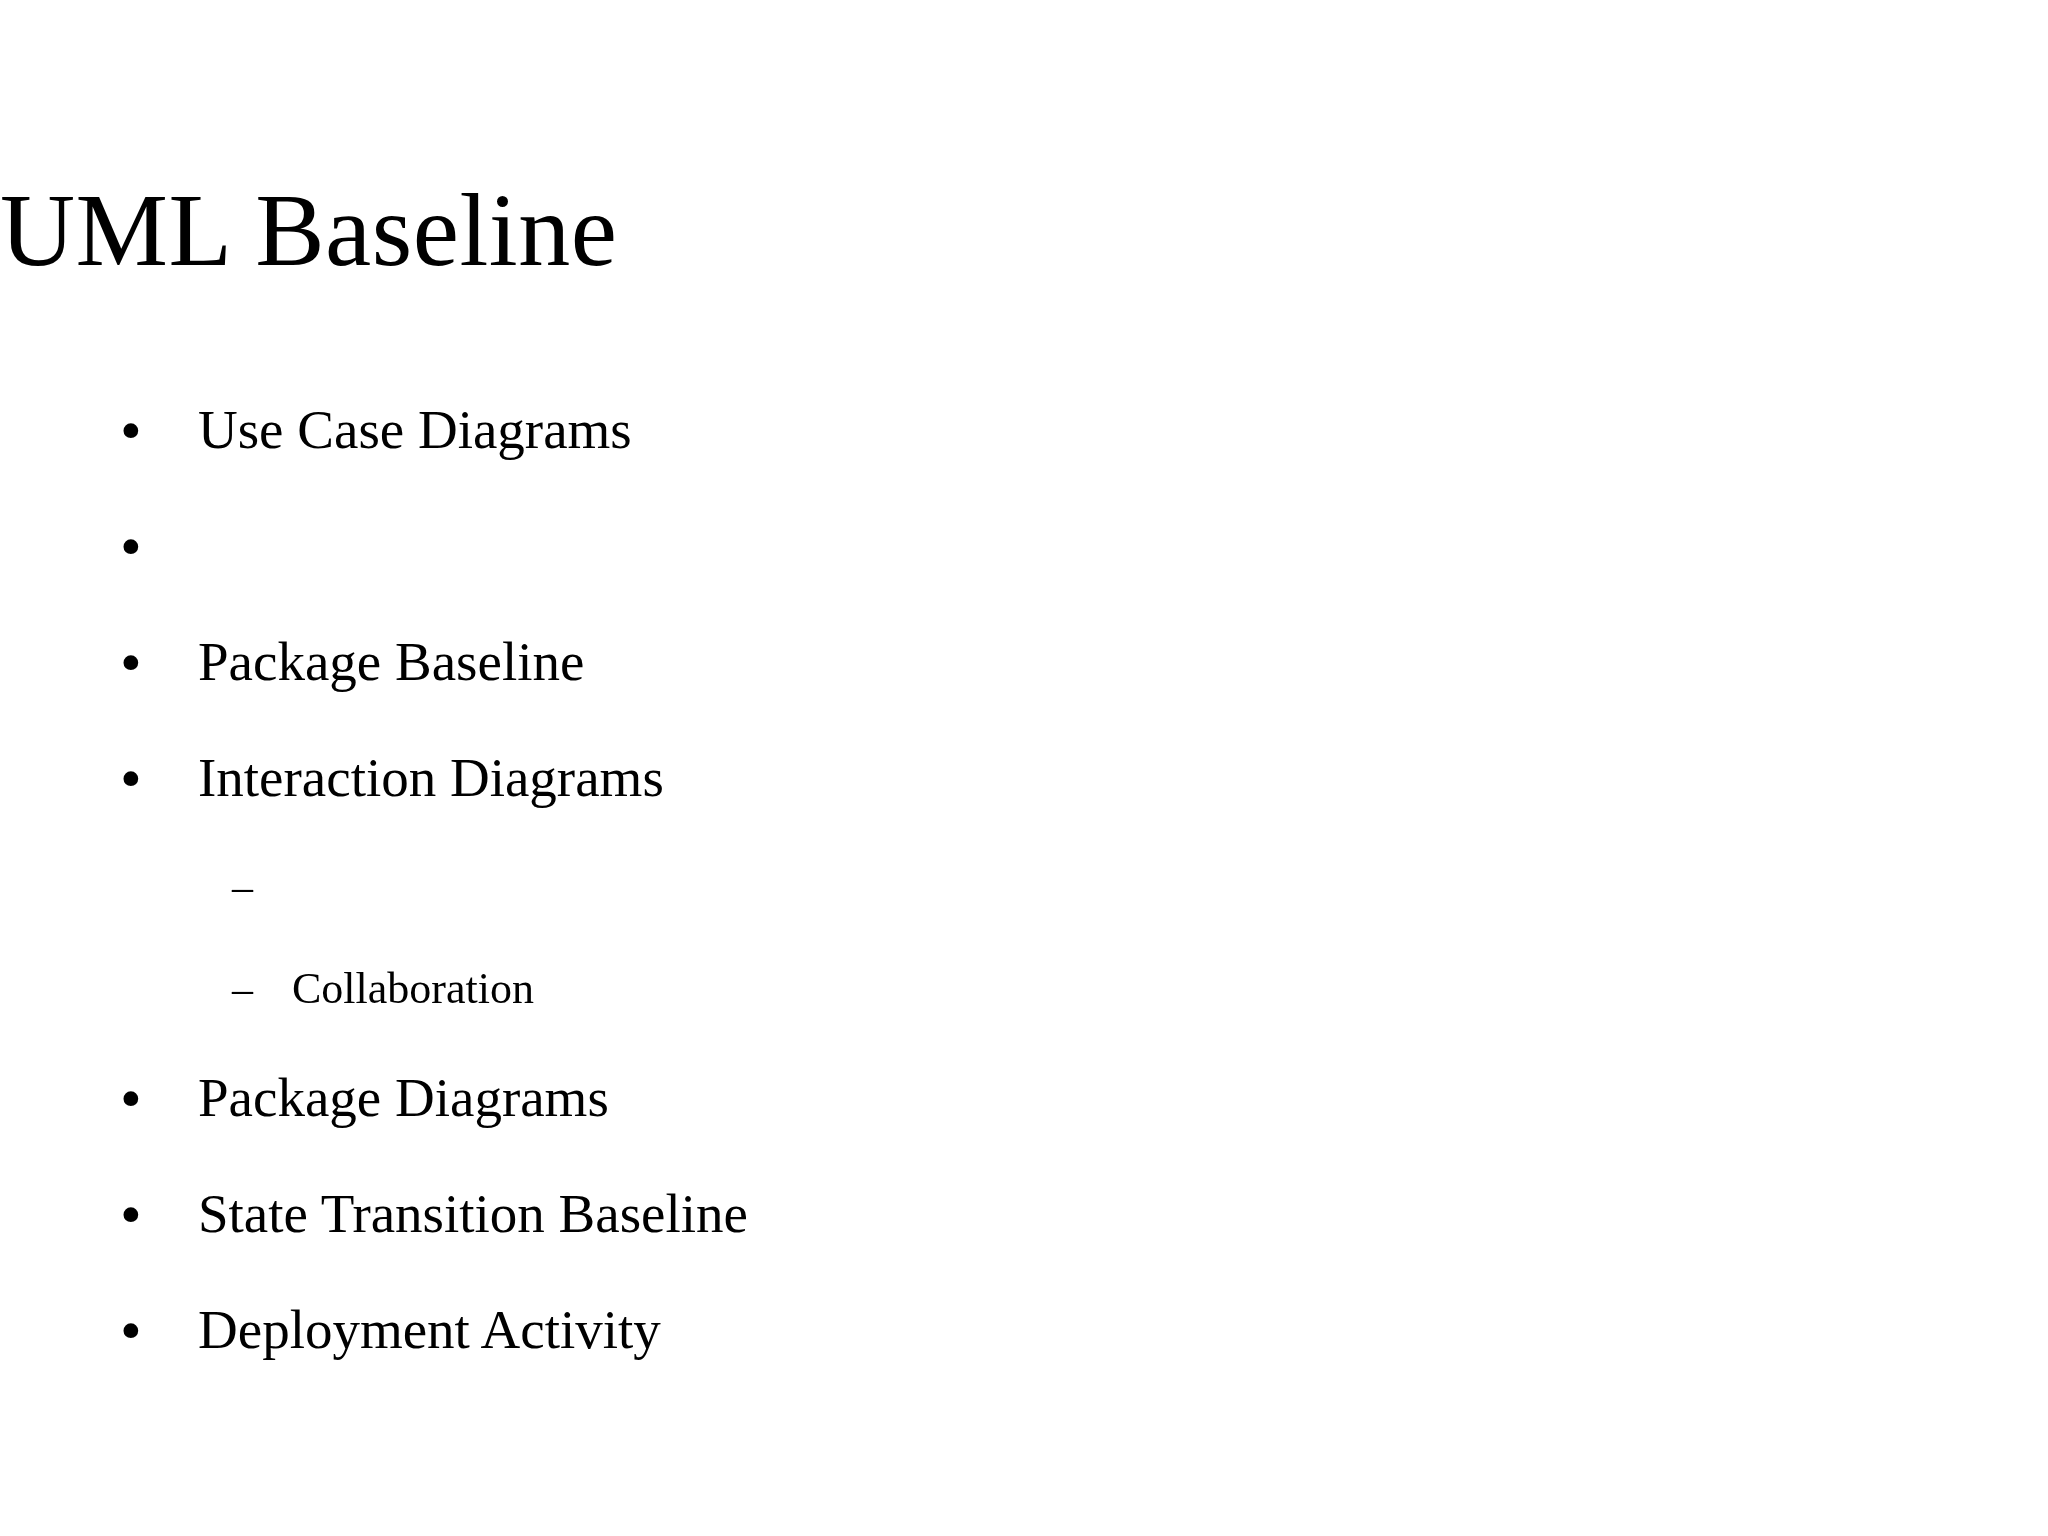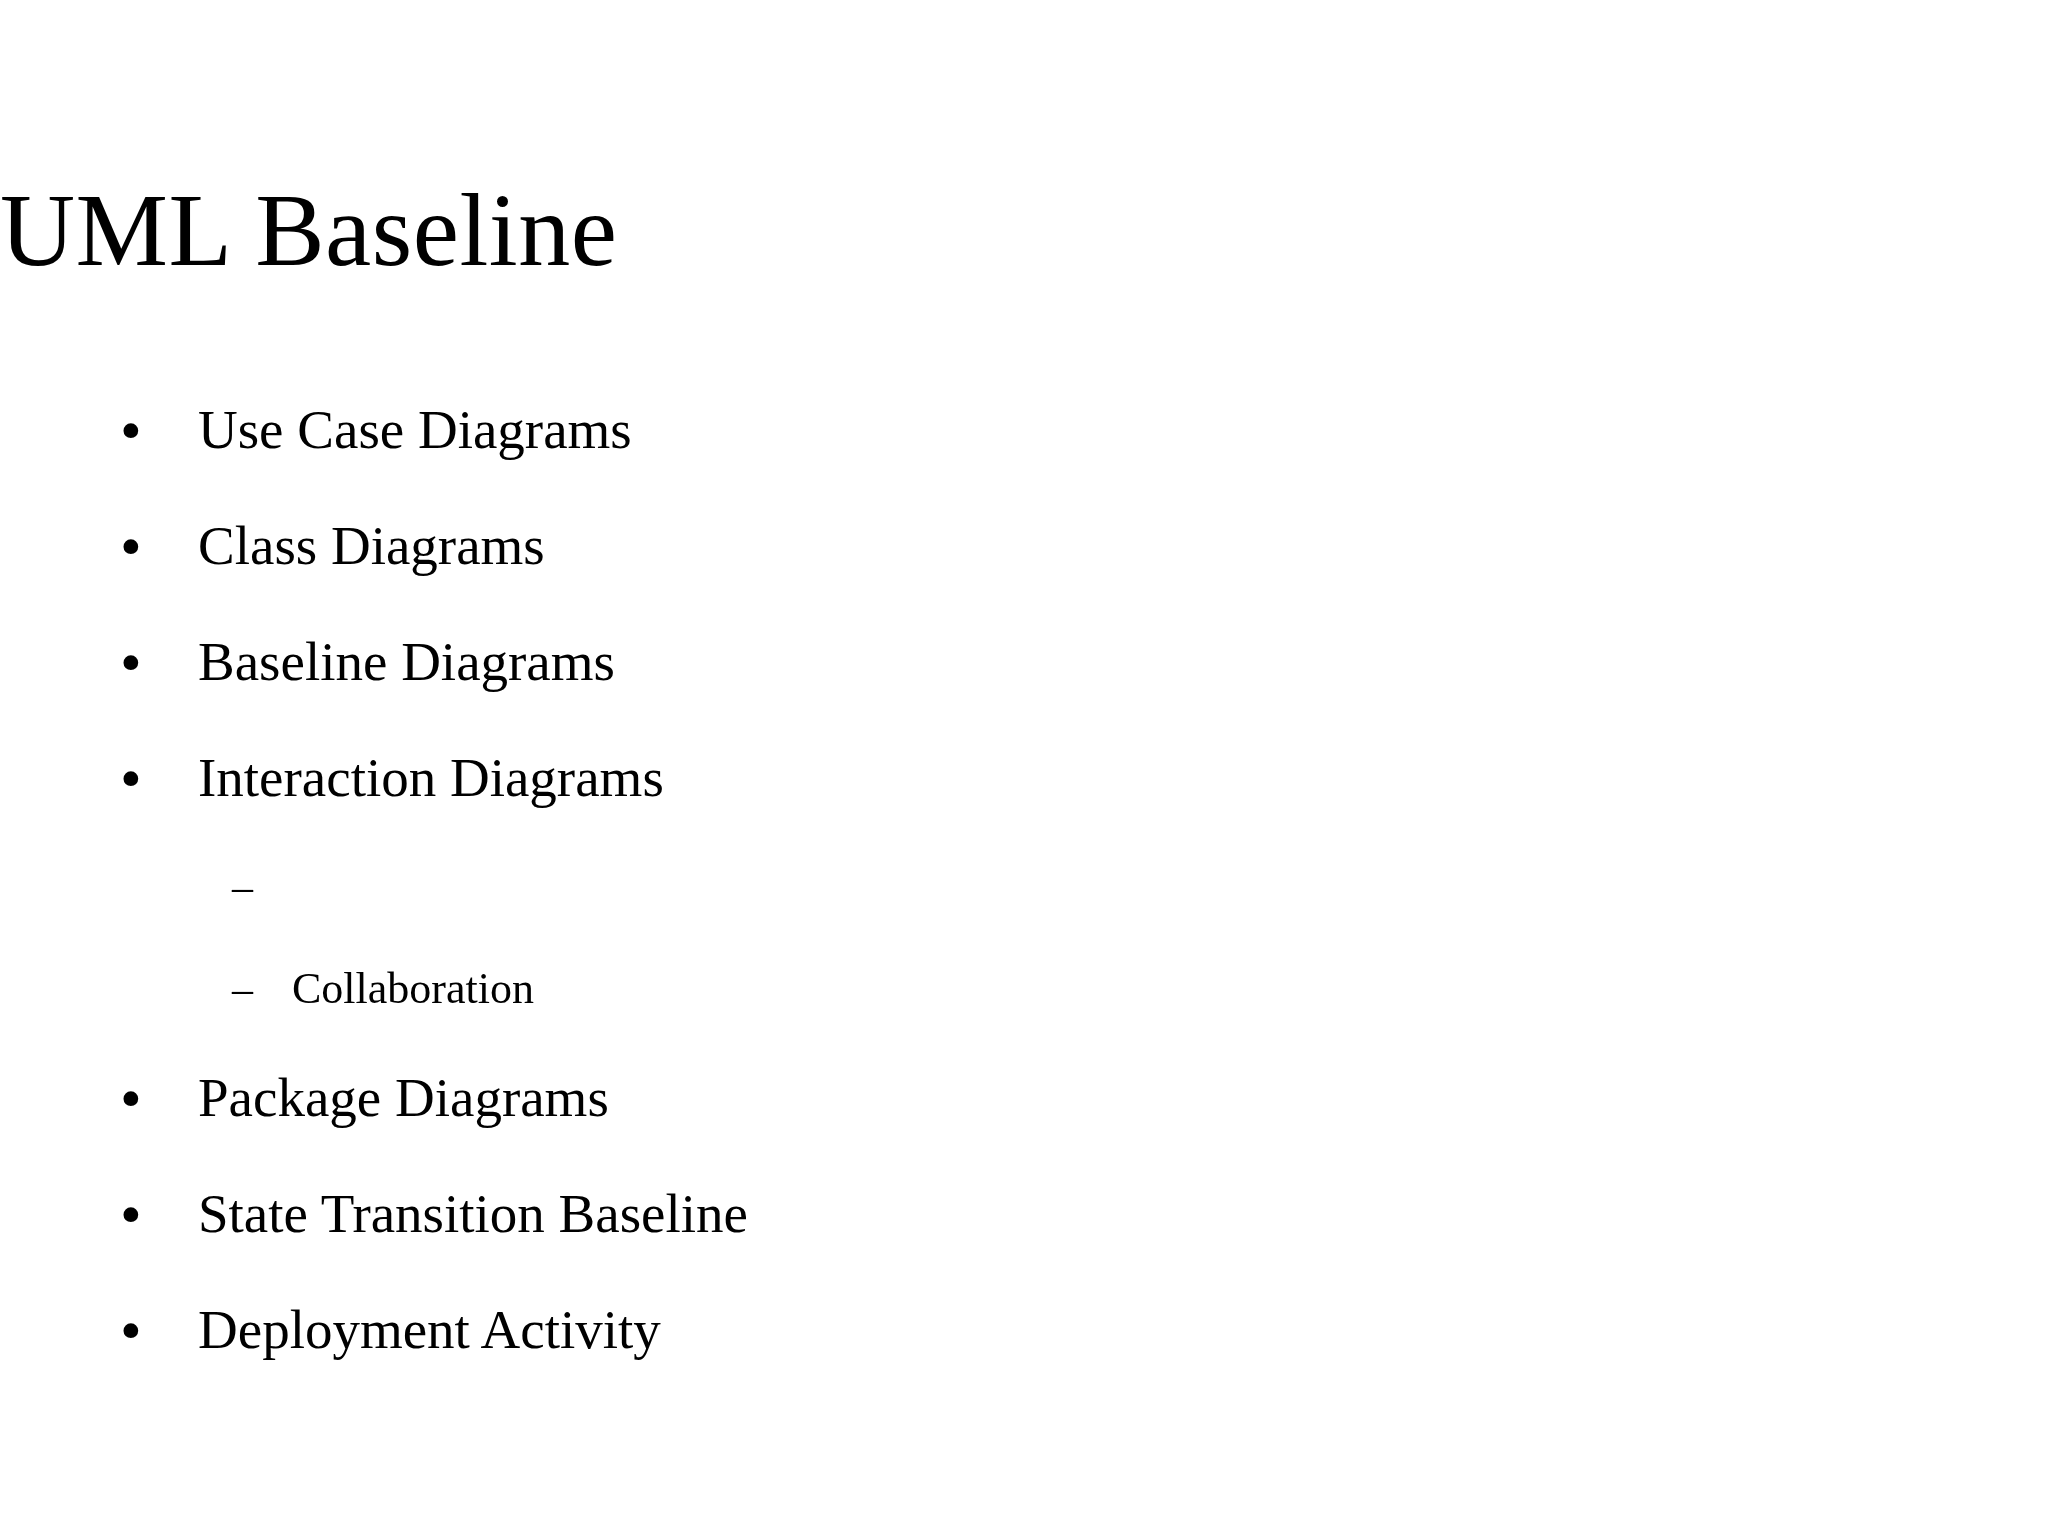--- a/index.html
+++ b/index.html
@@ -113,26 +113,25 @@
 
   <div class="body-list">
 
     <div class="bullet-row lvl1">
       <span class="marker">•</span>
       <span class="bullet-text">Use Case Diagrams</span>
     </div>
 
     <div class="bullet-row lvl1">
       <span class="marker">•</span>
-      <span class="bullet-text">Class Diagrams</span>
     </div>
 
     <div class="bullet-row lvl1">
       <span class="marker">•</span>
-      <span class="bullet-text">Baseline Diagrams</span>
+      <span class="bullet-text">Package Baseline</span>
     </div>
 
     <div class="bullet-row lvl1">
       <span class="marker">•</span>
       <span class="bullet-text">Interaction Diagrams</span>
     </div>
 
     <div class="bullet-row lvl2">
       <span class="marker">–</span>
     </div>

